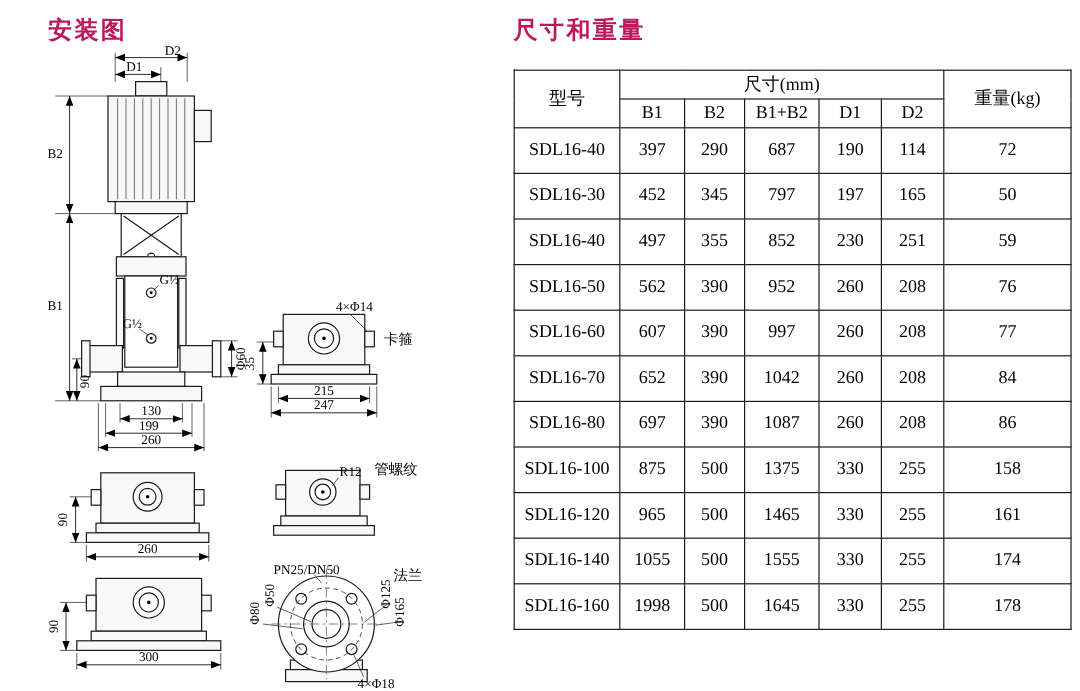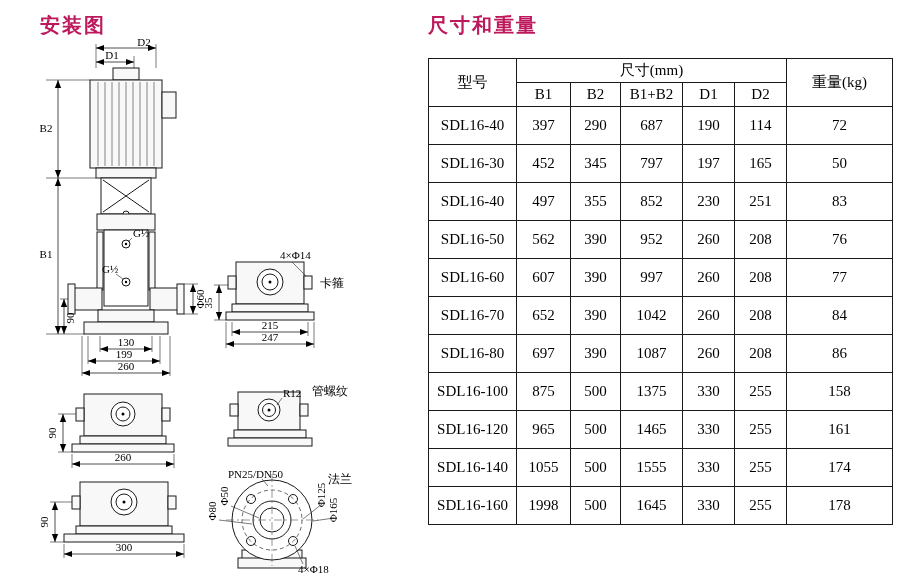--- a/index.html
+++ b/index.html
@@ -289,21 +289,21 @@
           <td>165</td>
           <td>50</td>
         </tr>
         <tr>
           <td>SDL16-40</td>
           <td>497</td>
           <td>355</td>
           <td>852</td>
           <td>230</td>
           <td>251</td>
-          <td>83</td>
+          <td>59</td>
         </tr>
         <tr>
           <td>SDL16-50</td>
           <td>562</td>
           <td>390</td>
           <td>952</td>
           <td>260</td>
           <td>208</td>
           <td>76</td>
         </tr>

